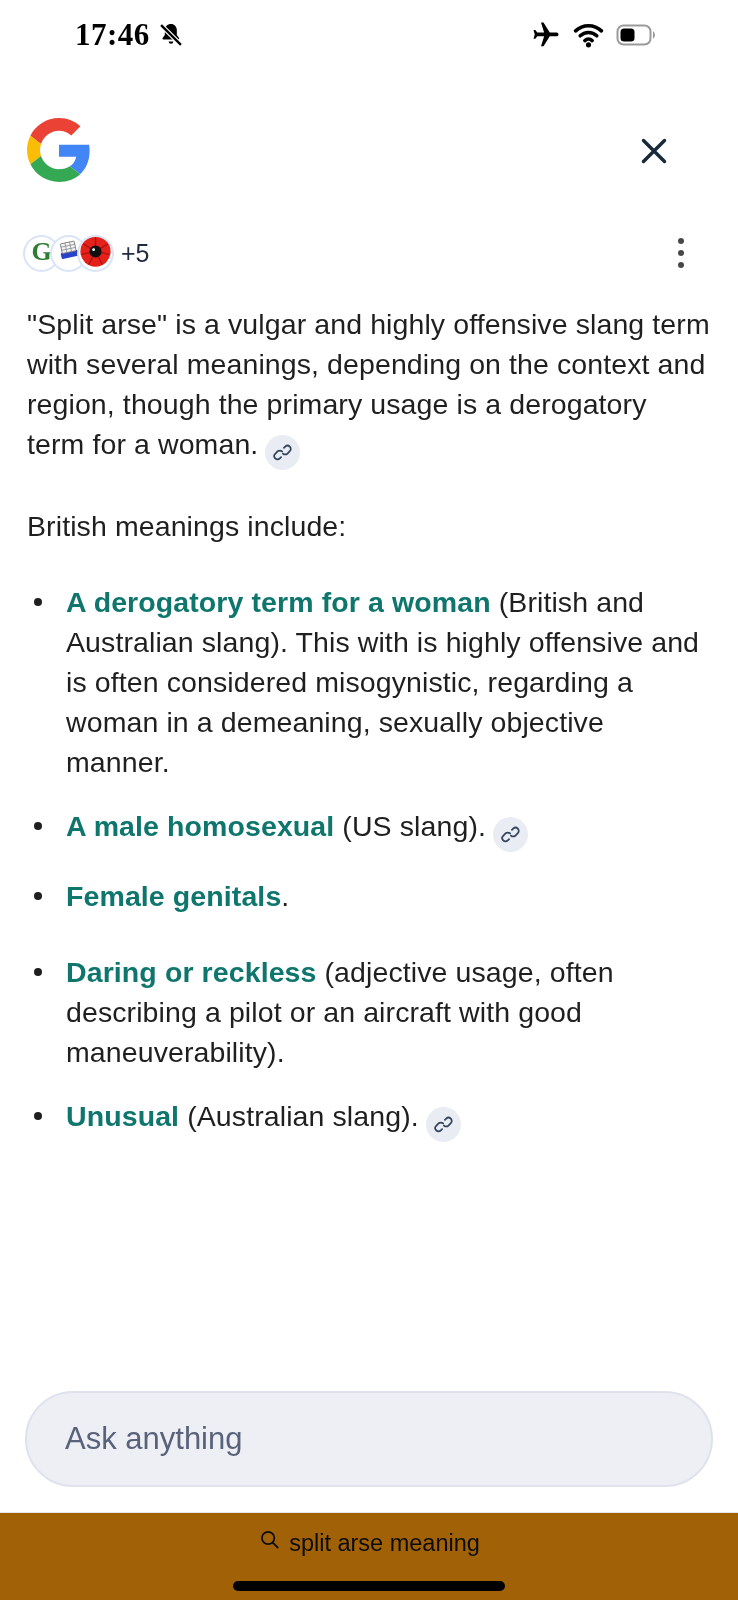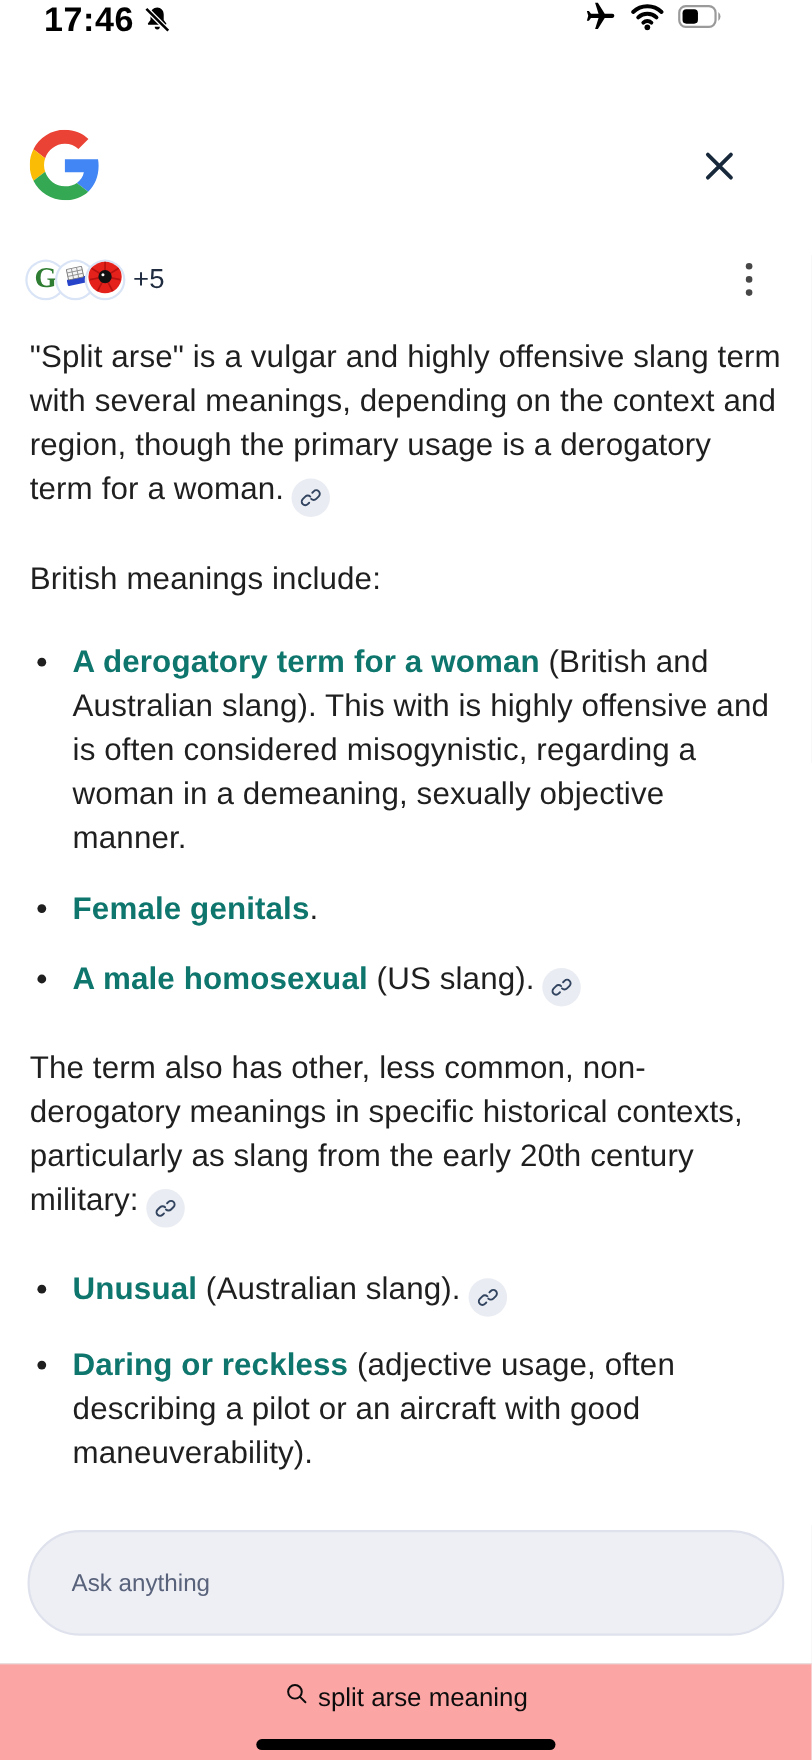--- a/index.html
+++ b/index.html
@@ -1,21 +1,21 @@
 <!DOCTYPE html>
 <html><head>
 <meta charset="utf-8">
 <style>
   * { margin:0; padding:0; box-sizing:border-box; }
   html,body { background:#e9e9e9; }
   body { font-family:"Liberation Sans","DejaVu Sans",sans-serif; }
   .screen { position:relative; width:738px; height:1600px; background:#fff; margin:0 auto; overflow:hidden; }
 
   
-  .status-bar { height:80px; display:flex; align-items:flex-start; justify-content:space-between; padding:0 80px 10px 40px; }
+  .status-bar { height:80px; display:flex; align-items:center; justify-content:space-between; padding:0 80px 10px 75px;font-family:Liberation Serif, serif; }
   .status-left { display:flex; align-items:center; gap:7px; }
   .time { font-size:31px; font-weight:700; color:#000; letter-spacing:.5px; }
   .status-right { display:flex; align-items:center; gap:12px; }
   .sicon { display:flex; align-items:center; }
 
   
   .header { display:flex; justify-content:space-between; align-items:center; padding:38px 62px 0 27px; }
   .glogo { width:64px; height:64px; }
   .close-btn { background:none; border:none; cursor:pointer; padding:4px; display:flex; }
 
@@ -36,25 +36,25 @@
   .chip { display:inline-flex; width:35px; height:35px; border-radius:50%; background:#e9ecf2; align-items:center; justify-content:center; vertical-align:-8px; margin-left:7px; border:none; cursor:pointer; }
   ul.blist { list-style:none; margin-top:36px; }
   ul.blist li { display:flex; margin-bottom:24px; }
   ul.blist li:last-child { margin-bottom:0; }
   .bdot { flex:none; width:8px; height:8px; border-radius:50%; background:#1f1f1f; margin:16px 0 0 7px; }
   .li-body { margin-left:24px; }
   b { font-weight:700; color:#0f766e; }
 
   
   .ask-wrap { position:absolute; left:0; right:0; top:1391px; padding:0 25px; }
-  .ask-input { width:100%; height:96px; border-radius:48px; background:#edeff4; border:2px solid #dfe2ec; font-size:22px; color:#1f1f1f; padding:0 38px; outline:none; font-family:inherit; }
+  .ask-input { width:100%; height:96px; border-radius:48px; background:#edeff4; border:2px solid #dfe2ec; font-size:31px; color:#1f1f1f; padding:0 38px; outline:none; font-family:inherit; }
   .ask-input::placeholder { color:#59627b; opacity:1; }
 
   
-  .footer { position:absolute; left:0; right:0; bottom:0; height:88px; background:#fca5a5; border-top:1px solid #e5e6e8; }
+  .footer { position:absolute; left:0; right:0; bottom:0; height:88px; background:#a16207; border-top:1px solid #e5e6e8; }
   .query-btn { position:absolute; top:15px; left:50%; transform:translateX(-50%); display:flex; align-items:center; gap:7px; background:none; border:none; cursor:pointer; font-family:inherit; font-size:23.5px; color:#0c0c0c; white-space:nowrap; }
   .home-indicator { position:absolute; bottom:9px; left:50%; transform:translateX(-50%); width:272px; height:10px; border-radius:6px; background:#000; cursor:grab; }
 </style>
 </head>
 <body>
 
 <div class="screen">
 
   <div class="status-bar">
     <div class="status-left">
@@ -163,54 +163,48 @@
 
     <p class="section">British meanings include:</p>
 
     <ul class="blist">
       <li>
           <span class="bdot"></span>
         <div class="li-body"><b>A derogatory term for a woman</b><span> (British and Australian slang). This with is highly offensive and is often considered misogynistic, regarding a woman in a demeaning, sexually objective manner.</span></div>
         </li>
       <li>
           <span class="bdot"></span>
-        <div class="li-body"><b>Female genitals</b><span>.</span></div>
-        </li>
-      <li>
-          <span class="bdot"></span>
         <div class="li-body"><b>A male homosexual</b><span> (US slang).</span><button class="chip" aria-label="Source link">
               <svg width="19" height="19" viewBox="0 0 24 24" fill="none" stroke="#32445f" stroke-width="2.2" stroke-linecap="round">
                 <path d="M13.8 6.2 15.4 4.6a4.1 4.1 0 0 1 5.8 5.8l-2.9 2.9a4.1 4.1 0 0 1-5.8 0"></path>
                 <path d="M10.2 17.8 8.6 19.4a4.1 4.1 0 0 1-5.8-5.8l2.9-2.9a4.1 4.1 0 0 1 5.8 0"></path>
               </svg>
             </button></div>
         </li>
+      <li>
+          <span class="bdot"></span>
+        <div class="li-body"><b>Female genitals</b><span>.</span></div>
+        </li>
     </ul>
 
-    <p class="section"><span>The term also has other, less common, non-derogatory meanings in specific historical contexts, particularly as slang from the early 20th century military:</span><button class="chip" aria-label="Source link">
-          <svg width="19" height="19" viewBox="0 0 24 24" fill="none" stroke="#32445f" stroke-width="2.2" stroke-linecap="round">
-            <path d="M13.8 6.2 15.4 4.6a4.1 4.1 0 0 1 5.8 5.8l-2.9 2.9a4.1 4.1 0 0 1-5.8 0"></path>
-            <path d="M10.2 17.8 8.6 19.4a4.1 4.1 0 0 1-5.8-5.8l2.9-2.9a4.1 4.1 0 0 1 5.8 0"></path>
-          </svg>
-        </button></p>
 
     <ul class="blist">
+      <li>
+          <span class="bdot"></span>
+        <div class="li-body"><b>Daring or reckless</b><span> (adjective usage, often describing a pilot or an aircraft with good maneuverability).</span></div>
+        </li>
       <li>
           <span class="bdot"></span>
         <div class="li-body"><b>Unusual</b><span> (Australian slang).</span><button class="chip" aria-label="Source link">
               <svg width="19" height="19" viewBox="0 0 24 24" fill="none" stroke="#32445f" stroke-width="2.2" stroke-linecap="round">
                 <path d="M13.8 6.2 15.4 4.6a4.1 4.1 0 0 1 5.8 5.8l-2.9 2.9a4.1 4.1 0 0 1-5.8 0"></path>
                 <path d="M10.2 17.8 8.6 19.4a4.1 4.1 0 0 1-5.8-5.8l2.9-2.9a4.1 4.1 0 0 1 5.8 0"></path>
               </svg>
             </button></div>
         </li>
-      <li>
-          <span class="bdot"></span>
-        <div class="li-body"><b>Daring or reckless</b><span> (adjective usage, often describing a pilot or an aircraft with good maneuverability).</span></div>
-        </li>
     </ul>
   </div>
 
   <div class="ask-wrap">
     <input class="ask-input" type="text" placeholder="Ask anything" style="">
   </div>
 
   <div class="footer">
     <button class="query-btn">
       <span>

